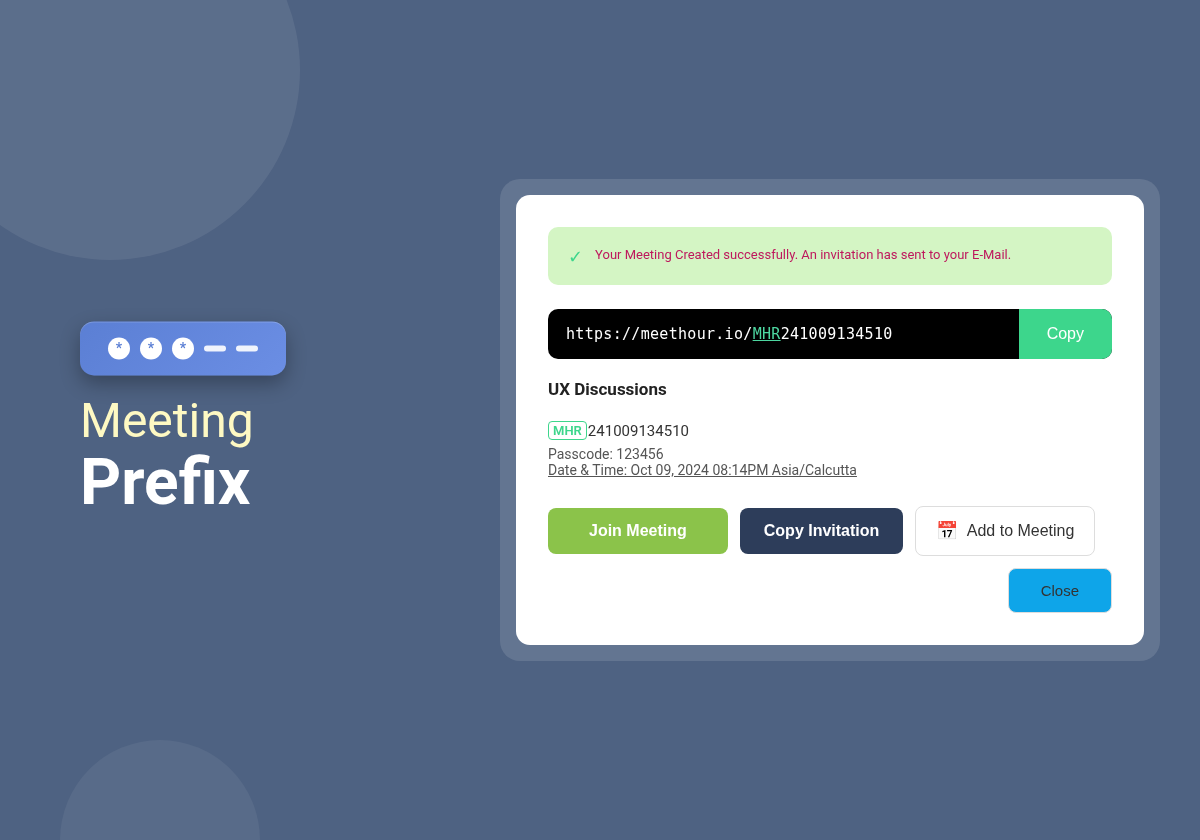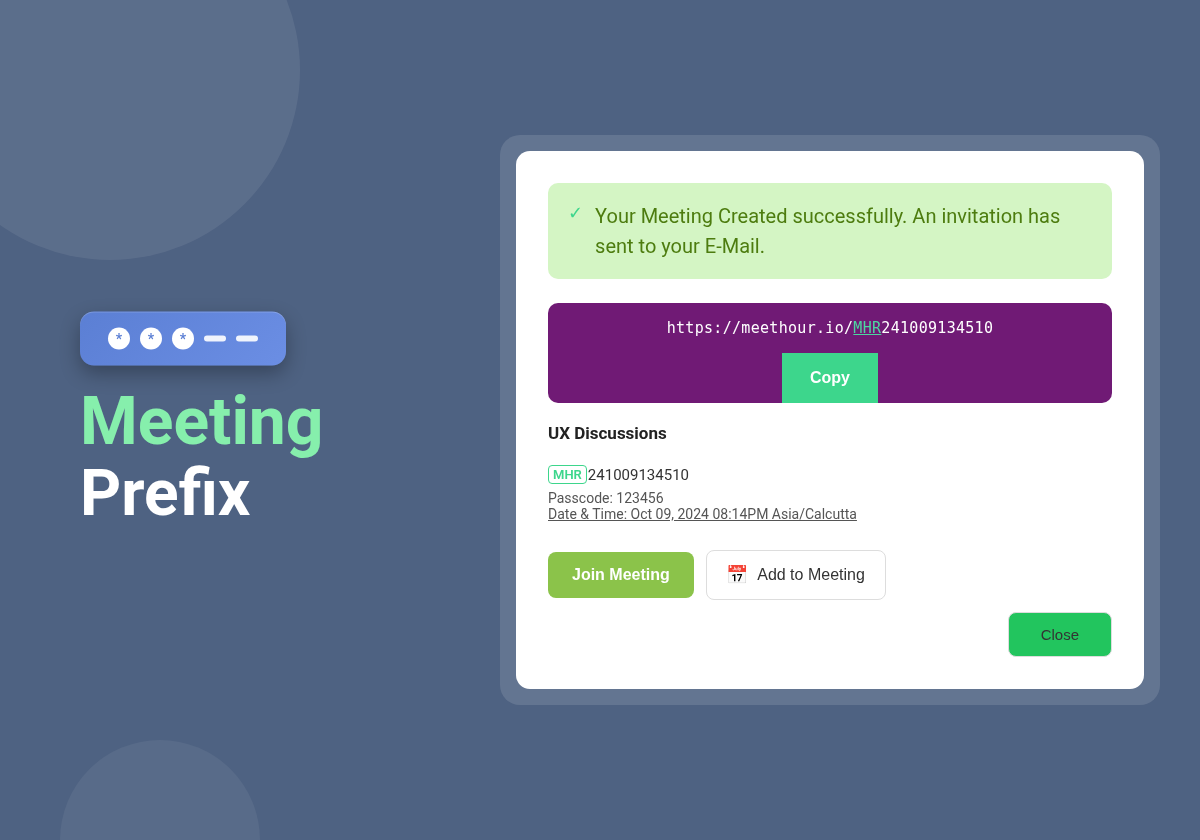--- a/index.html
+++ b/index.html
@@ -78,23 +78,23 @@
       opacity: 0.9;
     }
 
     .left-title {
       display: flex;
       flex-direction: column;
       gap: 0;
     }
 
     .meeting-text {
-      font-size: 66px;
-      font-weight: 700;
-      color: #86efac;
+      font-size: 48px;
+      font-weight: 400;
+      color: #fef9c3;
       line-height: 1.1;
     }
 
     .prefix-text {
       font-size: 64px;
       font-weight: 700;
       color: white;
       line-height: 1.1;
     }
 
@@ -131,34 +131,33 @@
     }
 
     .success-check {
       color: #3dd68c;
       font-size: 18px;
       margin-top: 1px;
       flex-shrink: 0;
     }
 
     .success-text {
-      color: #4d7c0f;
-      font-size: 20px;
+      color: #be185d;
+      font-size: 13px;
       line-height: 1.5;
     }
 
     
     .url-bar {
       display: flex;
       align-items: center;
-      background: #701a75;
+      background: #000000;
       border-radius: 10px;
       overflow: hidden;
       margin-bottom: 20px;
-      flex-direction: column;
     }
 
     .url-text {
       flex: 1;
       color: white;
       font-size: 15px;
       padding: 16px 18px;
       font-family: monospace;
       letter-spacing: 0.3px;
     }
@@ -167,21 +166,21 @@
       color: #4dd6a0;
       text-decoration: underline;
     }
 
     .copy-btn {
       background: #3dd68c;
       color: white;
       border: none;
       padding: 16px 28px;
       font-size: 16px;
-      font-weight: 700;
+      font-weight: 400;
       cursor: pointer;
       white-space: nowrap;
       height: 100%;
       text-align: center;
     }
 
     
     .meeting-title {
       font-size: 17px;
       font-weight: 700;
@@ -231,21 +230,21 @@
       align-items: center;
       gap: 12px;
       margin-bottom: 12px;
     }
 
     .btn-join {
       background: #8bc34a;
       color: white;
       border: none;
       border-radius: 8px;
-      padding: 14px 24px;
+      padding: 14px 41px;
       font-size: 16px;
       font-weight: 600;
       cursor: pointer;
     }
 
     .btn-copy-inv {
       background: #2d3d5a;
       color: white;
       border: none;
       border-radius: 8px;
@@ -273,21 +272,21 @@
       font-size: 18px;
     }
 
     
     .close-row {
       display: flex;
       justify-content: flex-end;
     }
 
     .btn-close {
-      background: #22c55e;
+      background: #0ea5e9;
       color: #333;
       border: 1.5px solid #ddd;
       border-radius: 8px;
       padding: 13px 32px;
       font-size: 15px;
       font-weight: 500;
       cursor: pointer;
     }
   </style>
 </head>
@@ -334,20 +333,21 @@
         <span class="meeting-id-prefix">MHR</span>
           <span class="meeting-id-number">241009134510</span>
       </div>
 
       <div class="passcode-row"><span>Passcode: 123456</span></div>
 
       <div class="datetime-row"><span>Date &amp; Time: Oct 09, 2024 08:14PM Asia/Calcutta</span></div>
 
       <div class="actions-row">
         <button class="btn-join">Join Meeting</button>
+        <button class="btn-copy-inv">Copy Invitation</button>
         <button class="btn-calendar">
           <span class="calendar-icon">📅</span>
           <span>Add to Meeting</span>
         </button>
       </div>
 
       <div class="close-row">
         <button class="btn-close">Close</button>
       </div>
 

